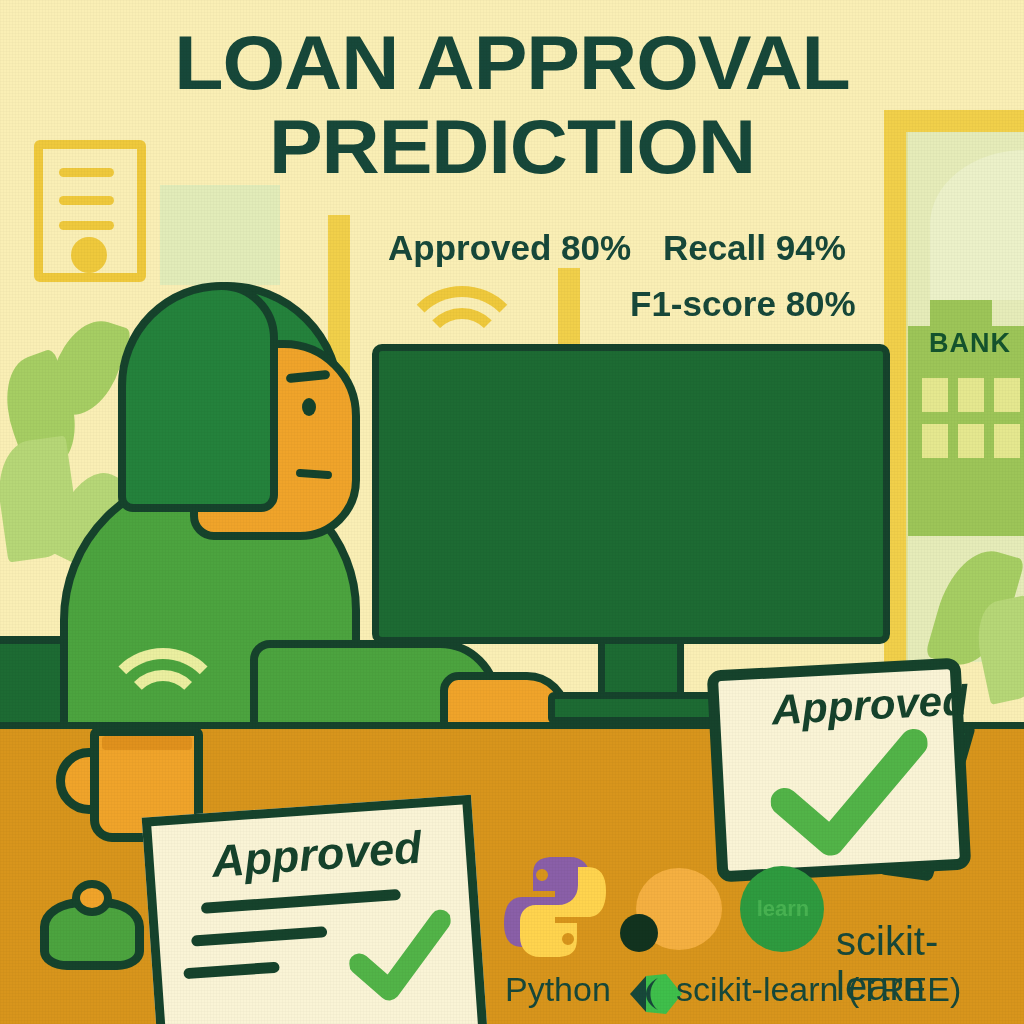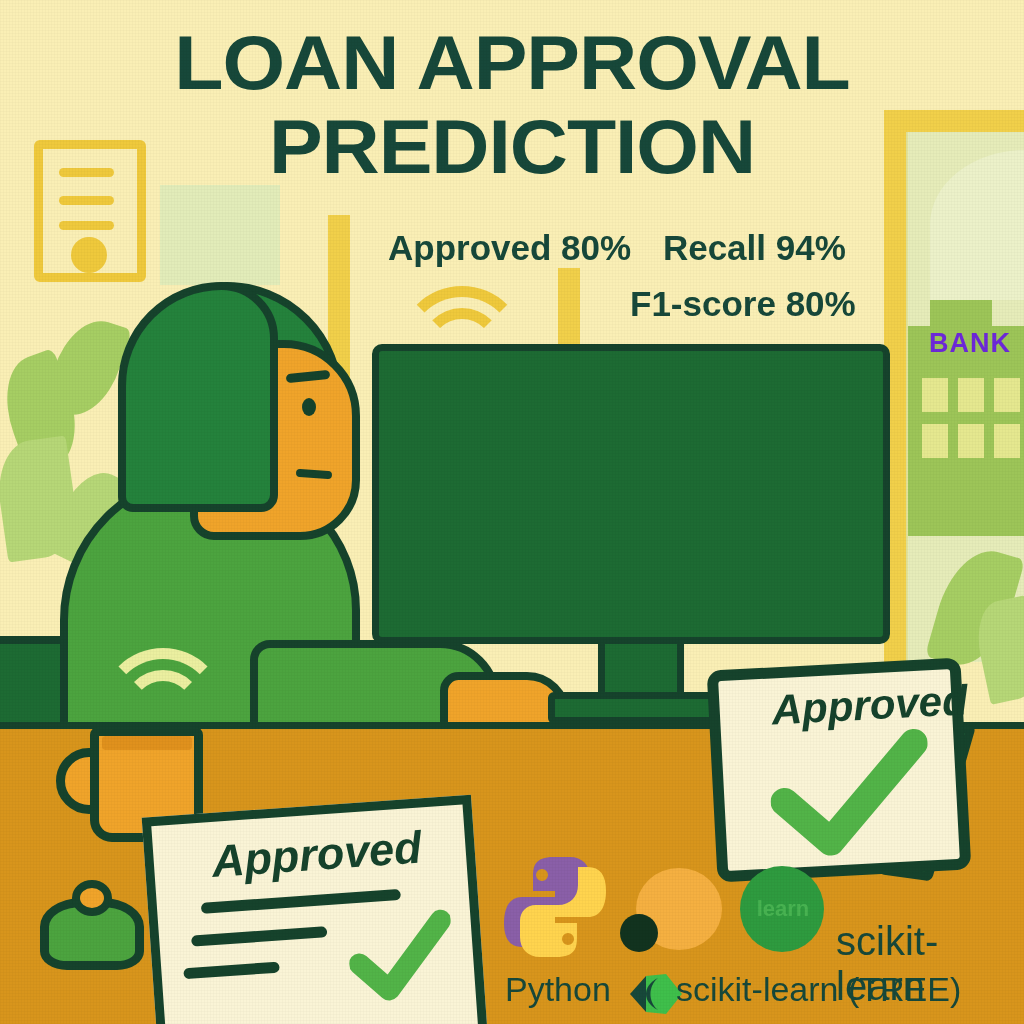--- a/index.html
+++ b/index.html
@@ -17,21 +17,21 @@
 
   .leaf{position:absolute;background:#A6CE63;border-radius:60% 10% 60% 10%;}
   .leaf2{position:absolute;background:#B6D777;border-radius:50% 5% 50% 5%;}
 
   .doc-icon{position:absolute;border:9px solid #EFC93C;border-radius:6px;box-sizing:border-box;}
   .doc-line{position:absolute;background:#EFC93C;border-radius:5px;height:9px;}
   .doc-seal{position:absolute;background:#EFC93C;border-radius:50%;}
 
   .bank{position:absolute;background:#9DC558;}
   .bank-roof{position:absolute;background:#9DC558;}
-  .bank-label{position:absolute;color:#6d28d9;font-weight:bold;letter-spacing:1px;}
+  .bank-label{position:absolute;color:#14532d;font-weight:bold;letter-spacing:1px;}
   .bank-win{position:absolute;background:#E5E88F;}
 
   .sky-blob{position:absolute;background:#EDF3CF;border-radius:50% 50% 0 0;}
 
   
   .title{
     position:absolute;left:0;right:0;text-align:center;
     color:#17483A;font-weight:bold;letter-spacing:-1px;
     font-size:76px;line-height:0.92;
     font-family:"Liberation Sans", sans-serif;

